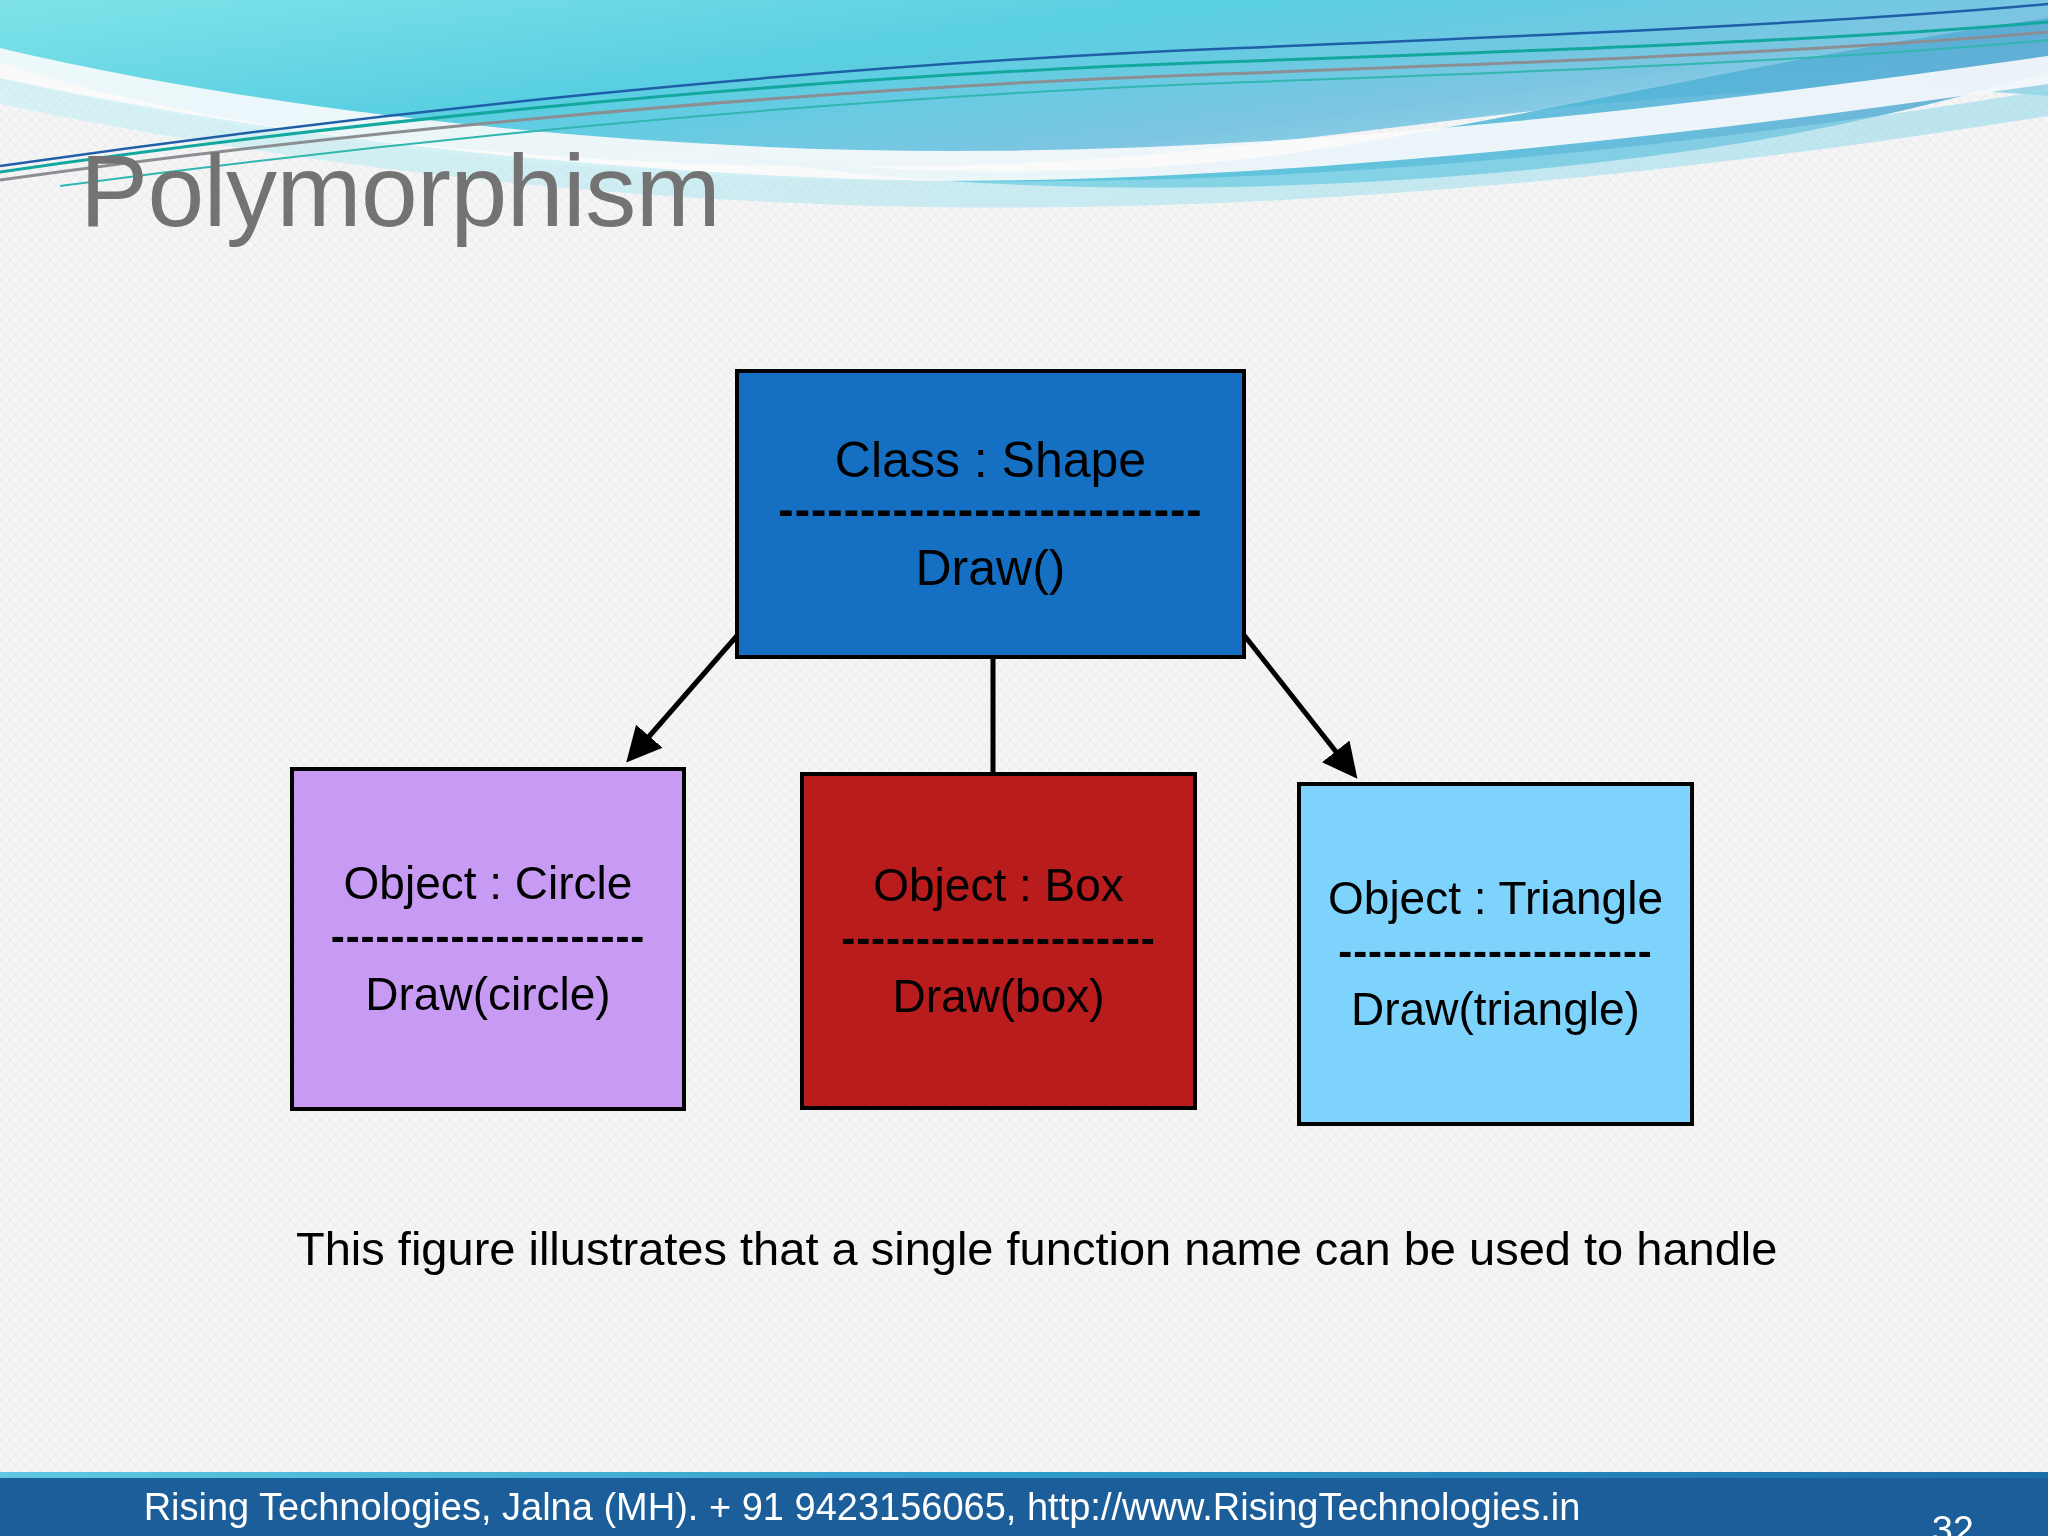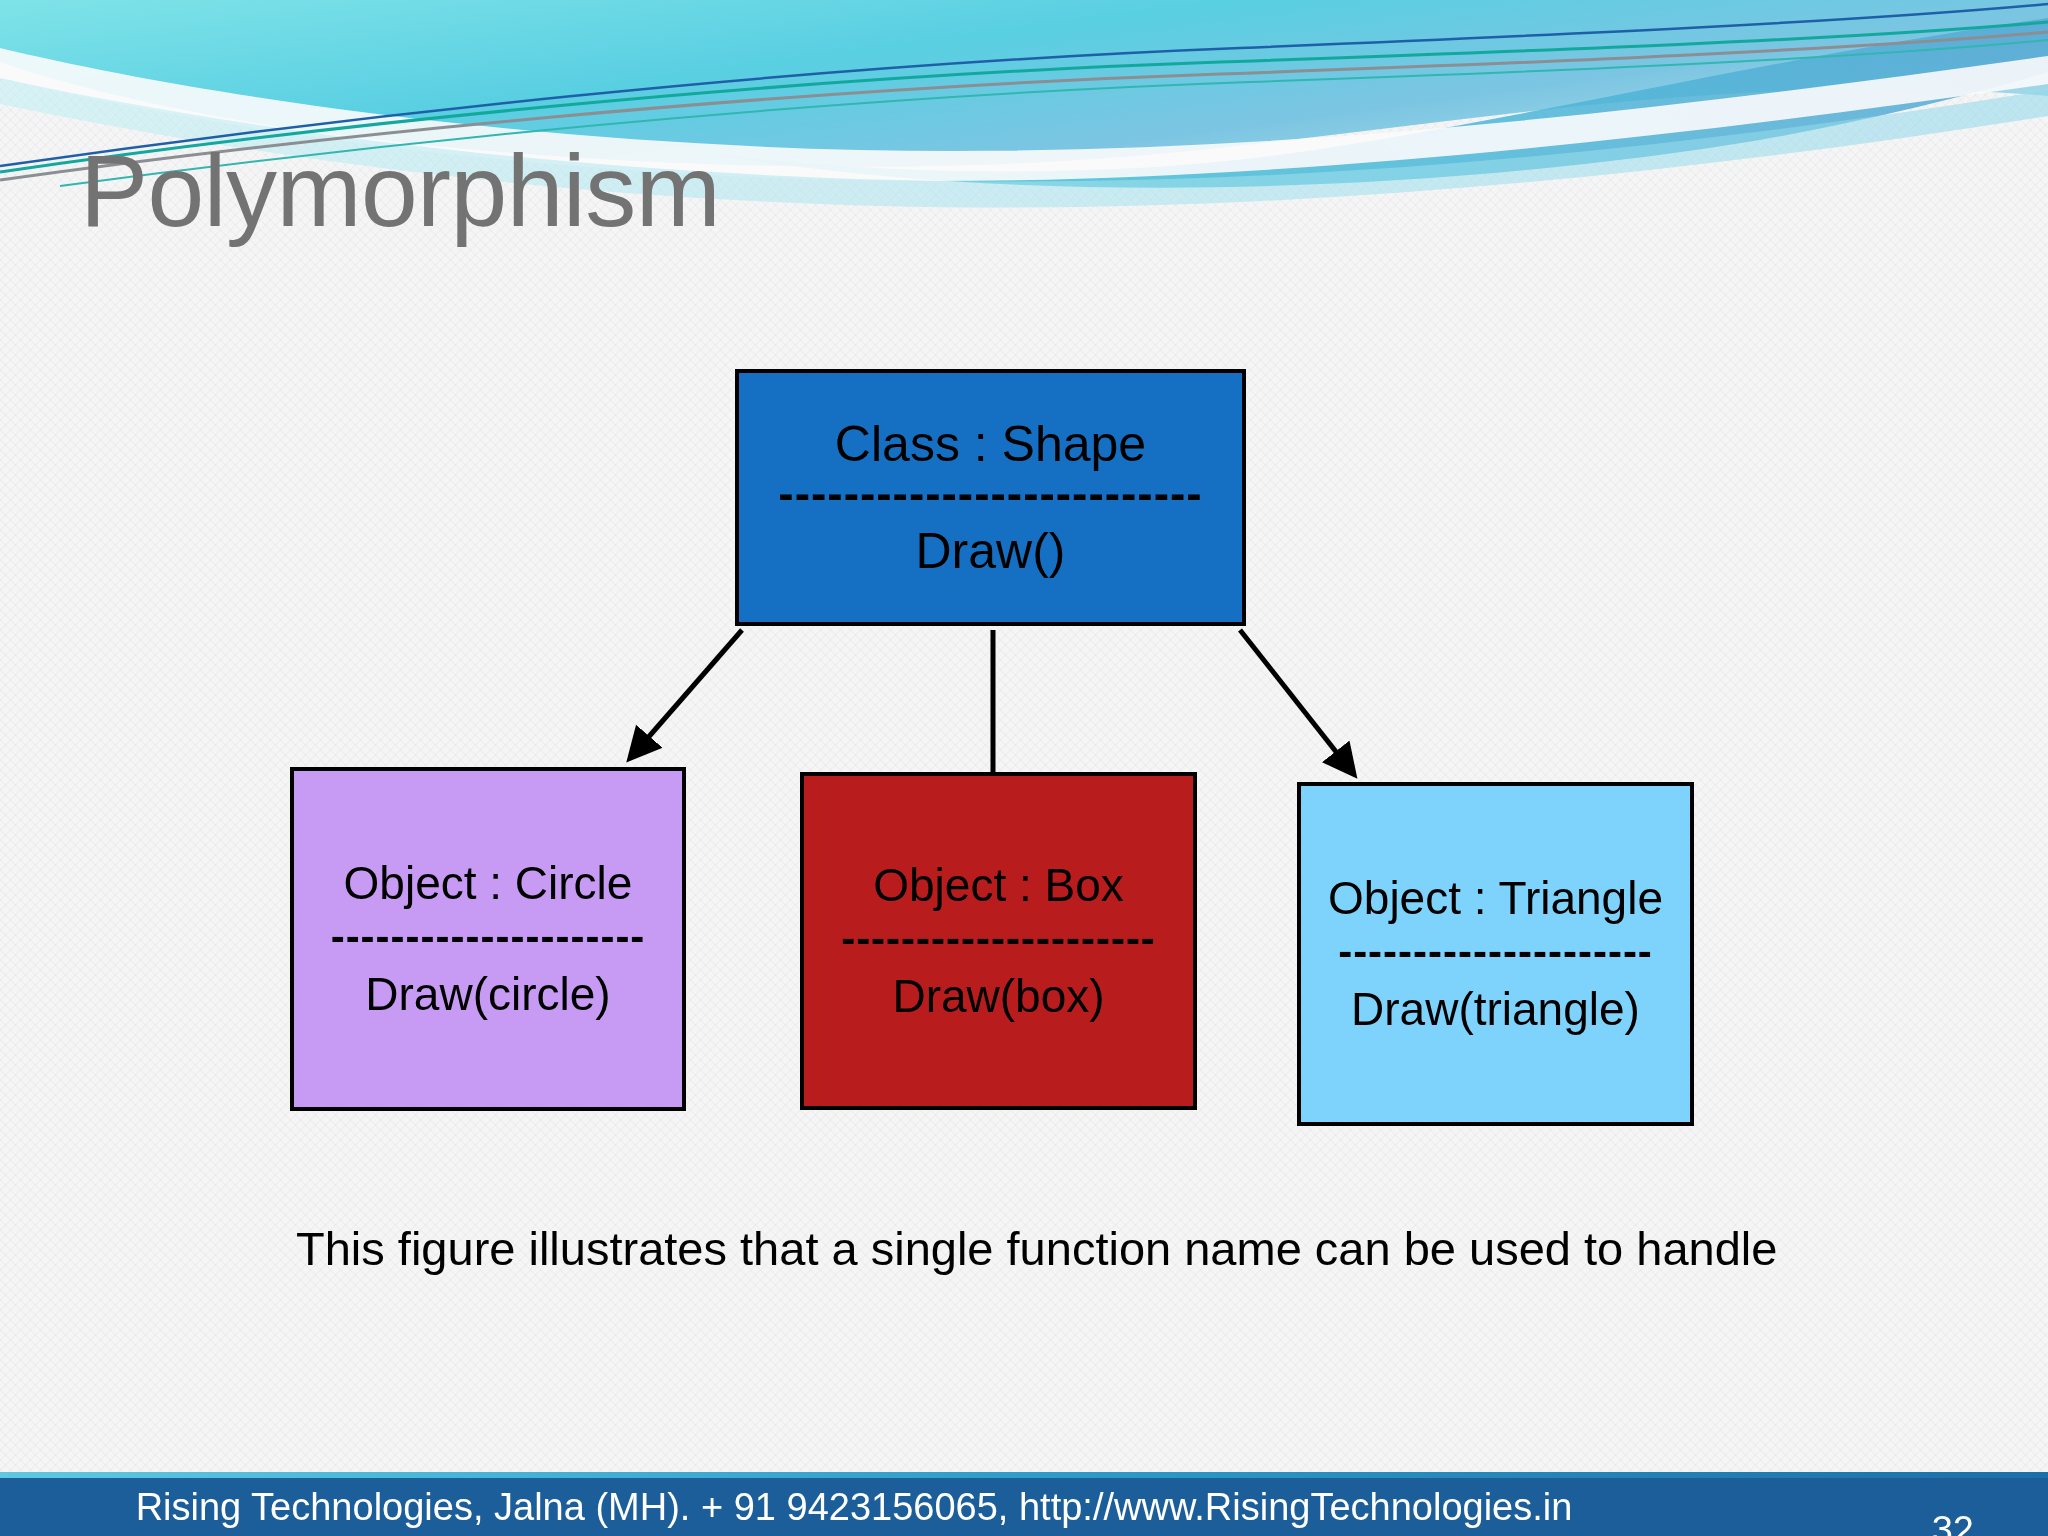--- a/index.html
+++ b/index.html
@@ -73,21 +73,21 @@
   .uml-box .sep {
     white-space: nowrap;
     font-weight: 700;
     letter-spacing: 1px;
   }
 
   .box-shape {
     left: 735px;
     top: 369px;
     width: 511px;
-    height: 257px;
+    height: 290px;
     background: #1570C4;
     font-size: 50px;
   }
   .box-shape .sep {
     font-size: 46px;
     margin: -2px 0 4px;
   }
   .box-shape .cell-2 { margin-top: 2px; }
 
   .box-circle {
@@ -148,21 +148,21 @@
     position: absolute;
     left: 0;
     top: 1478px;
     width: 2048px;
     height: 58px;
     background: #1c5e99;
     color: #ffffff;
   }
   .footer-text {
     position: absolute;
-    left: 4px;
+    left: 12px;
     top: 0;
     width: 1700px;
     height: 58px;
     display: flex;
     align-items: center;
     justify-content: center;
     font-size: 38px;
     white-space: nowrap;
   }
   .footer-page {

